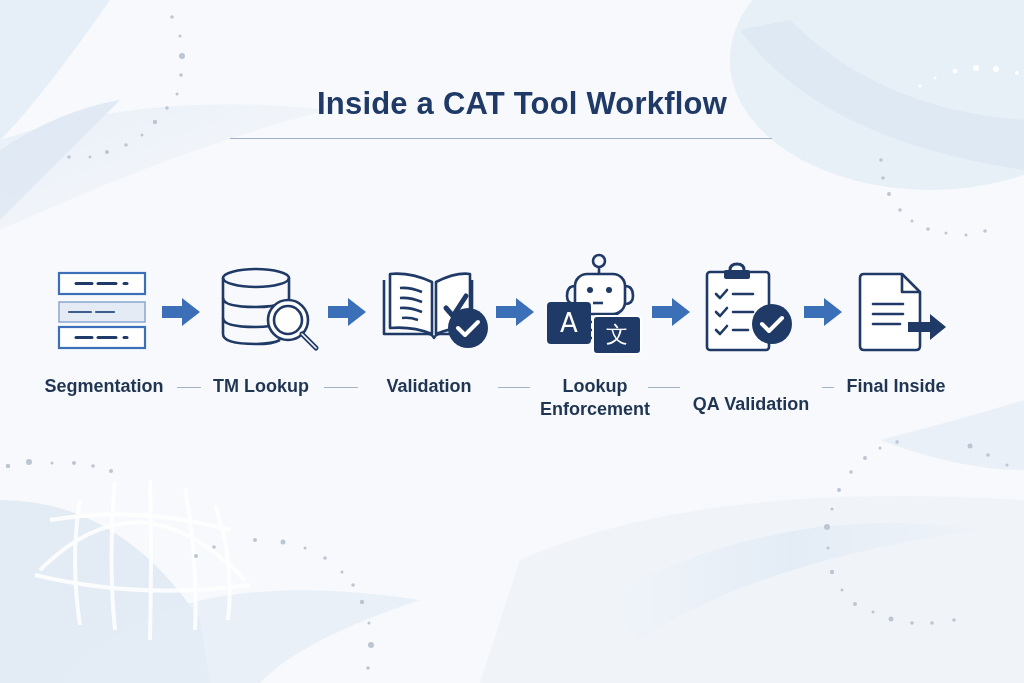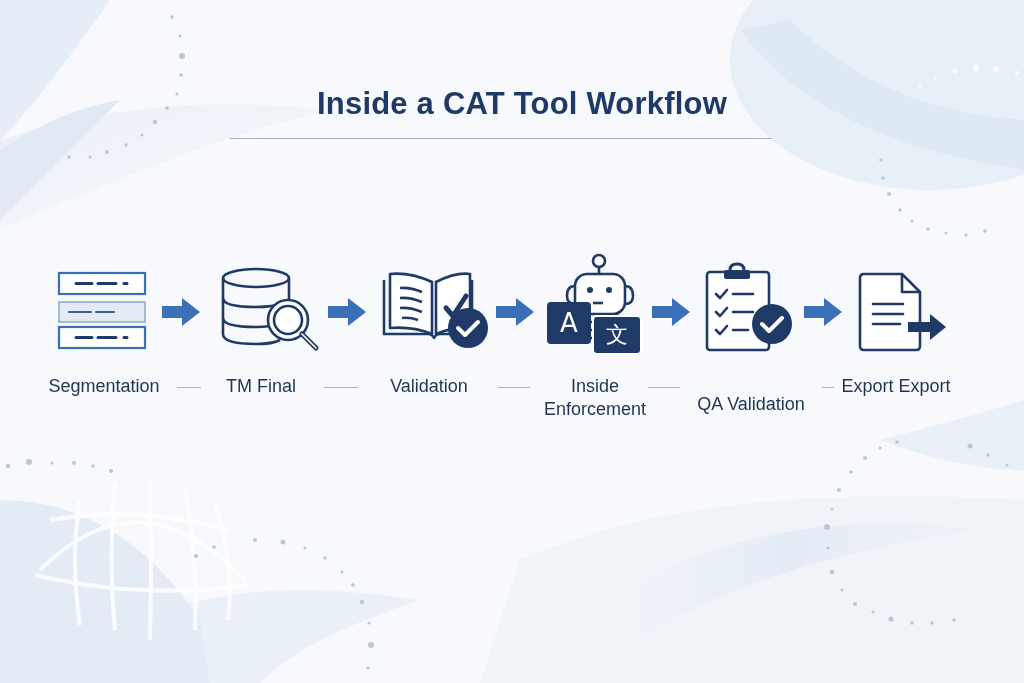--- a/index.html
+++ b/index.html
@@ -15,21 +15,21 @@
       color: #1f3a66; letter-spacing: 0.2px; z-index: 2; padding-left: 10px;
     }
     .title-rule {
       position: absolute; left: 230px; width: 542px; top: 138px; height: 1px;
       background: #9fb1c9; z-index: 2;
     }
     .step-icon { position: absolute; z-index: 2; }
     .arrow { position: absolute; z-index: 2; }
     .label {
       position: absolute; z-index: 2; color: #1f3552;
-      font-size: 18px; text-align: center; line-height: 23px; white-space: nowrap;
+      font-size: 18px; text-align: center; line-height: 23px; white-space: nowrap; font-weight: bold;
     }
     .conn {
       position: absolute; z-index: 2; height: 1px; background: #a6b3c4;
     }
   </style>
 </head>
 <body>
 
 <svg class="bg" width="1024" height="683" viewBox="0 0 1024 683">
   <defs>
@@ -257,35 +257,35 @@
   </g>
   <path d="M50 50 H72 V42 L88 55 L72 68 V60 H50 Z" fill="#1f3a66"></path>
 </svg>
 
 <div class="label" style="left:34px;top:375px;width:140px">
   <div>Segmentation</div>
 </div>
 <div class="conn" style="left:177px;top:387px;width:24px"></div>
 
 <div class="label" style="left:204px;top:375px;width:114px">
-  <div>TM Final</div>
+  <div>TM Lookup</div>
 </div>
 <div class="conn" style="left:324px;top:387px;width:34px"></div>
 
 <div class="label" style="left:364px;top:375px;width:130px">
   <div>Validation</div>
 </div>
 <div class="conn" style="left:498px;top:387px;width:32px"></div>
 
 <div class="label" style="left:540px;top:375px;width:110px">
-  <div>Inside</div>
+  <div>Lookup</div>
   <div>Enforcement</div>
 </div>
 <div class="conn" style="left:648px;top:387px;width:32px"></div>
 
 <div class="label" style="left:684px;top:393px;width:134px">
   <div>QA Validation</div>
 </div>
 <div class="conn" style="left:822px;top:387px;width:12px"></div>
 
 <div class="label" style="left:836px;top:375px;width:120px">
-  <div>Export Export</div>
+  <div>Final Inside</div>
 </div>
 
 </body></html>

